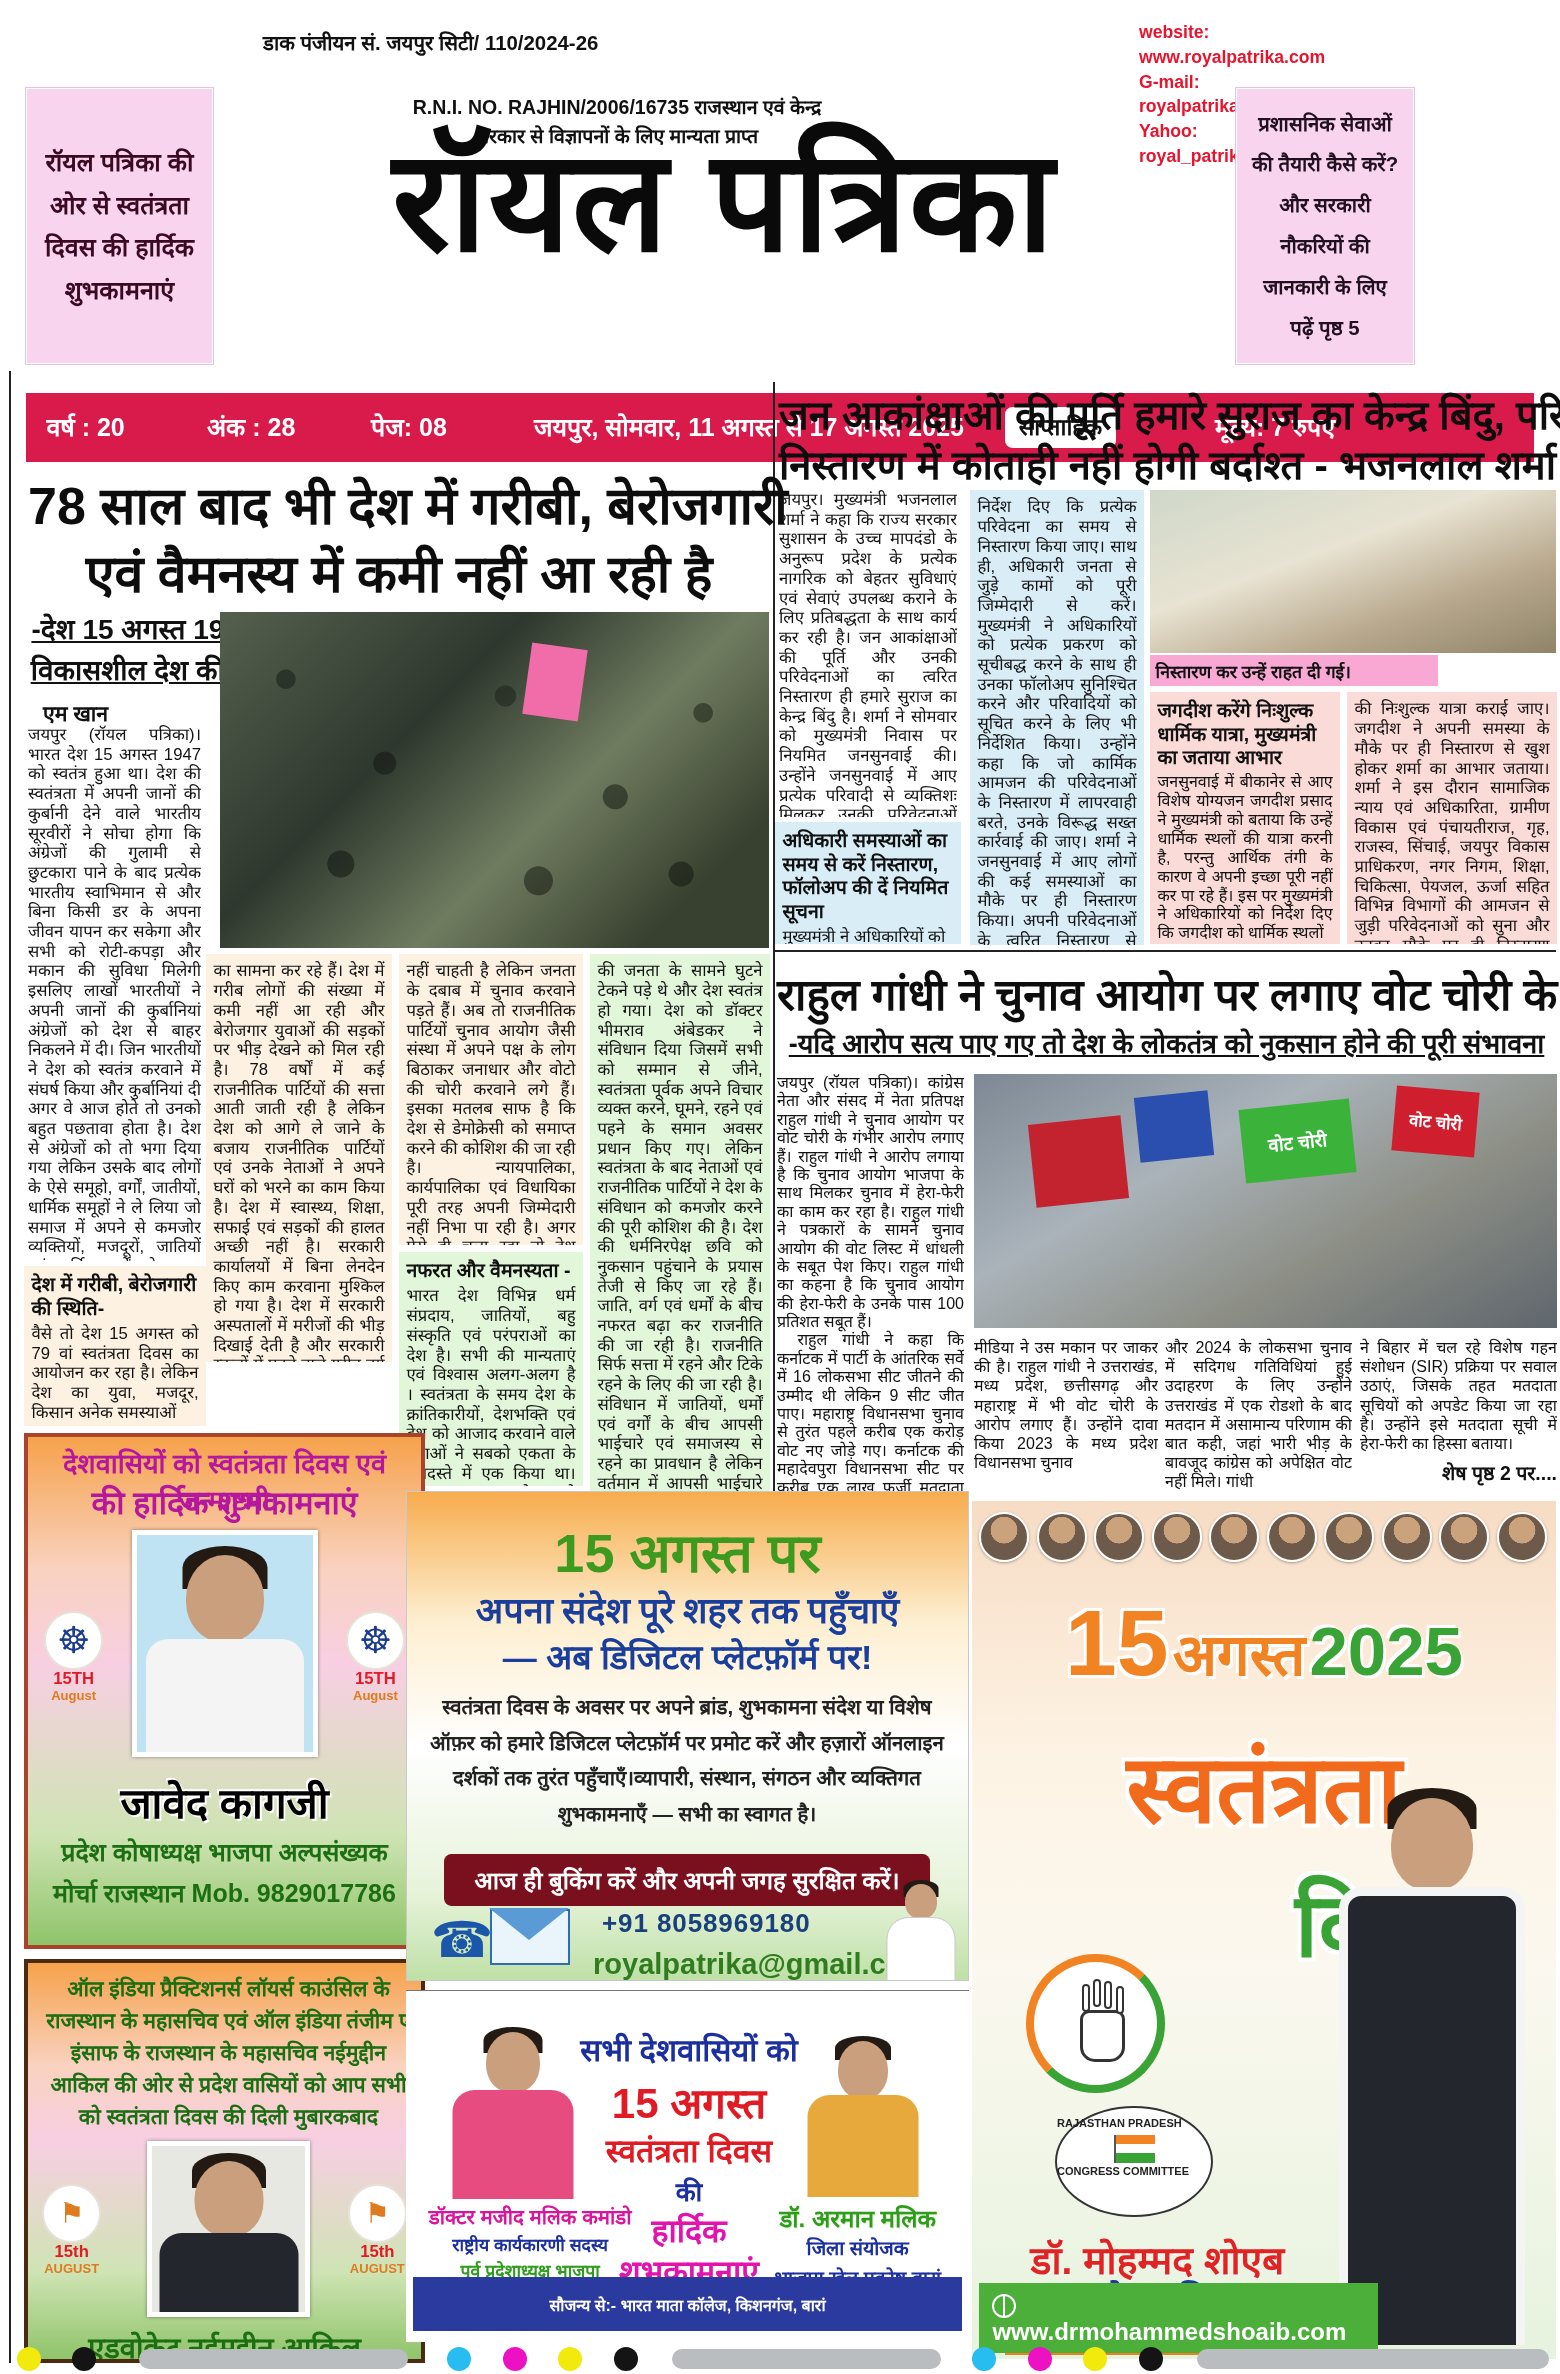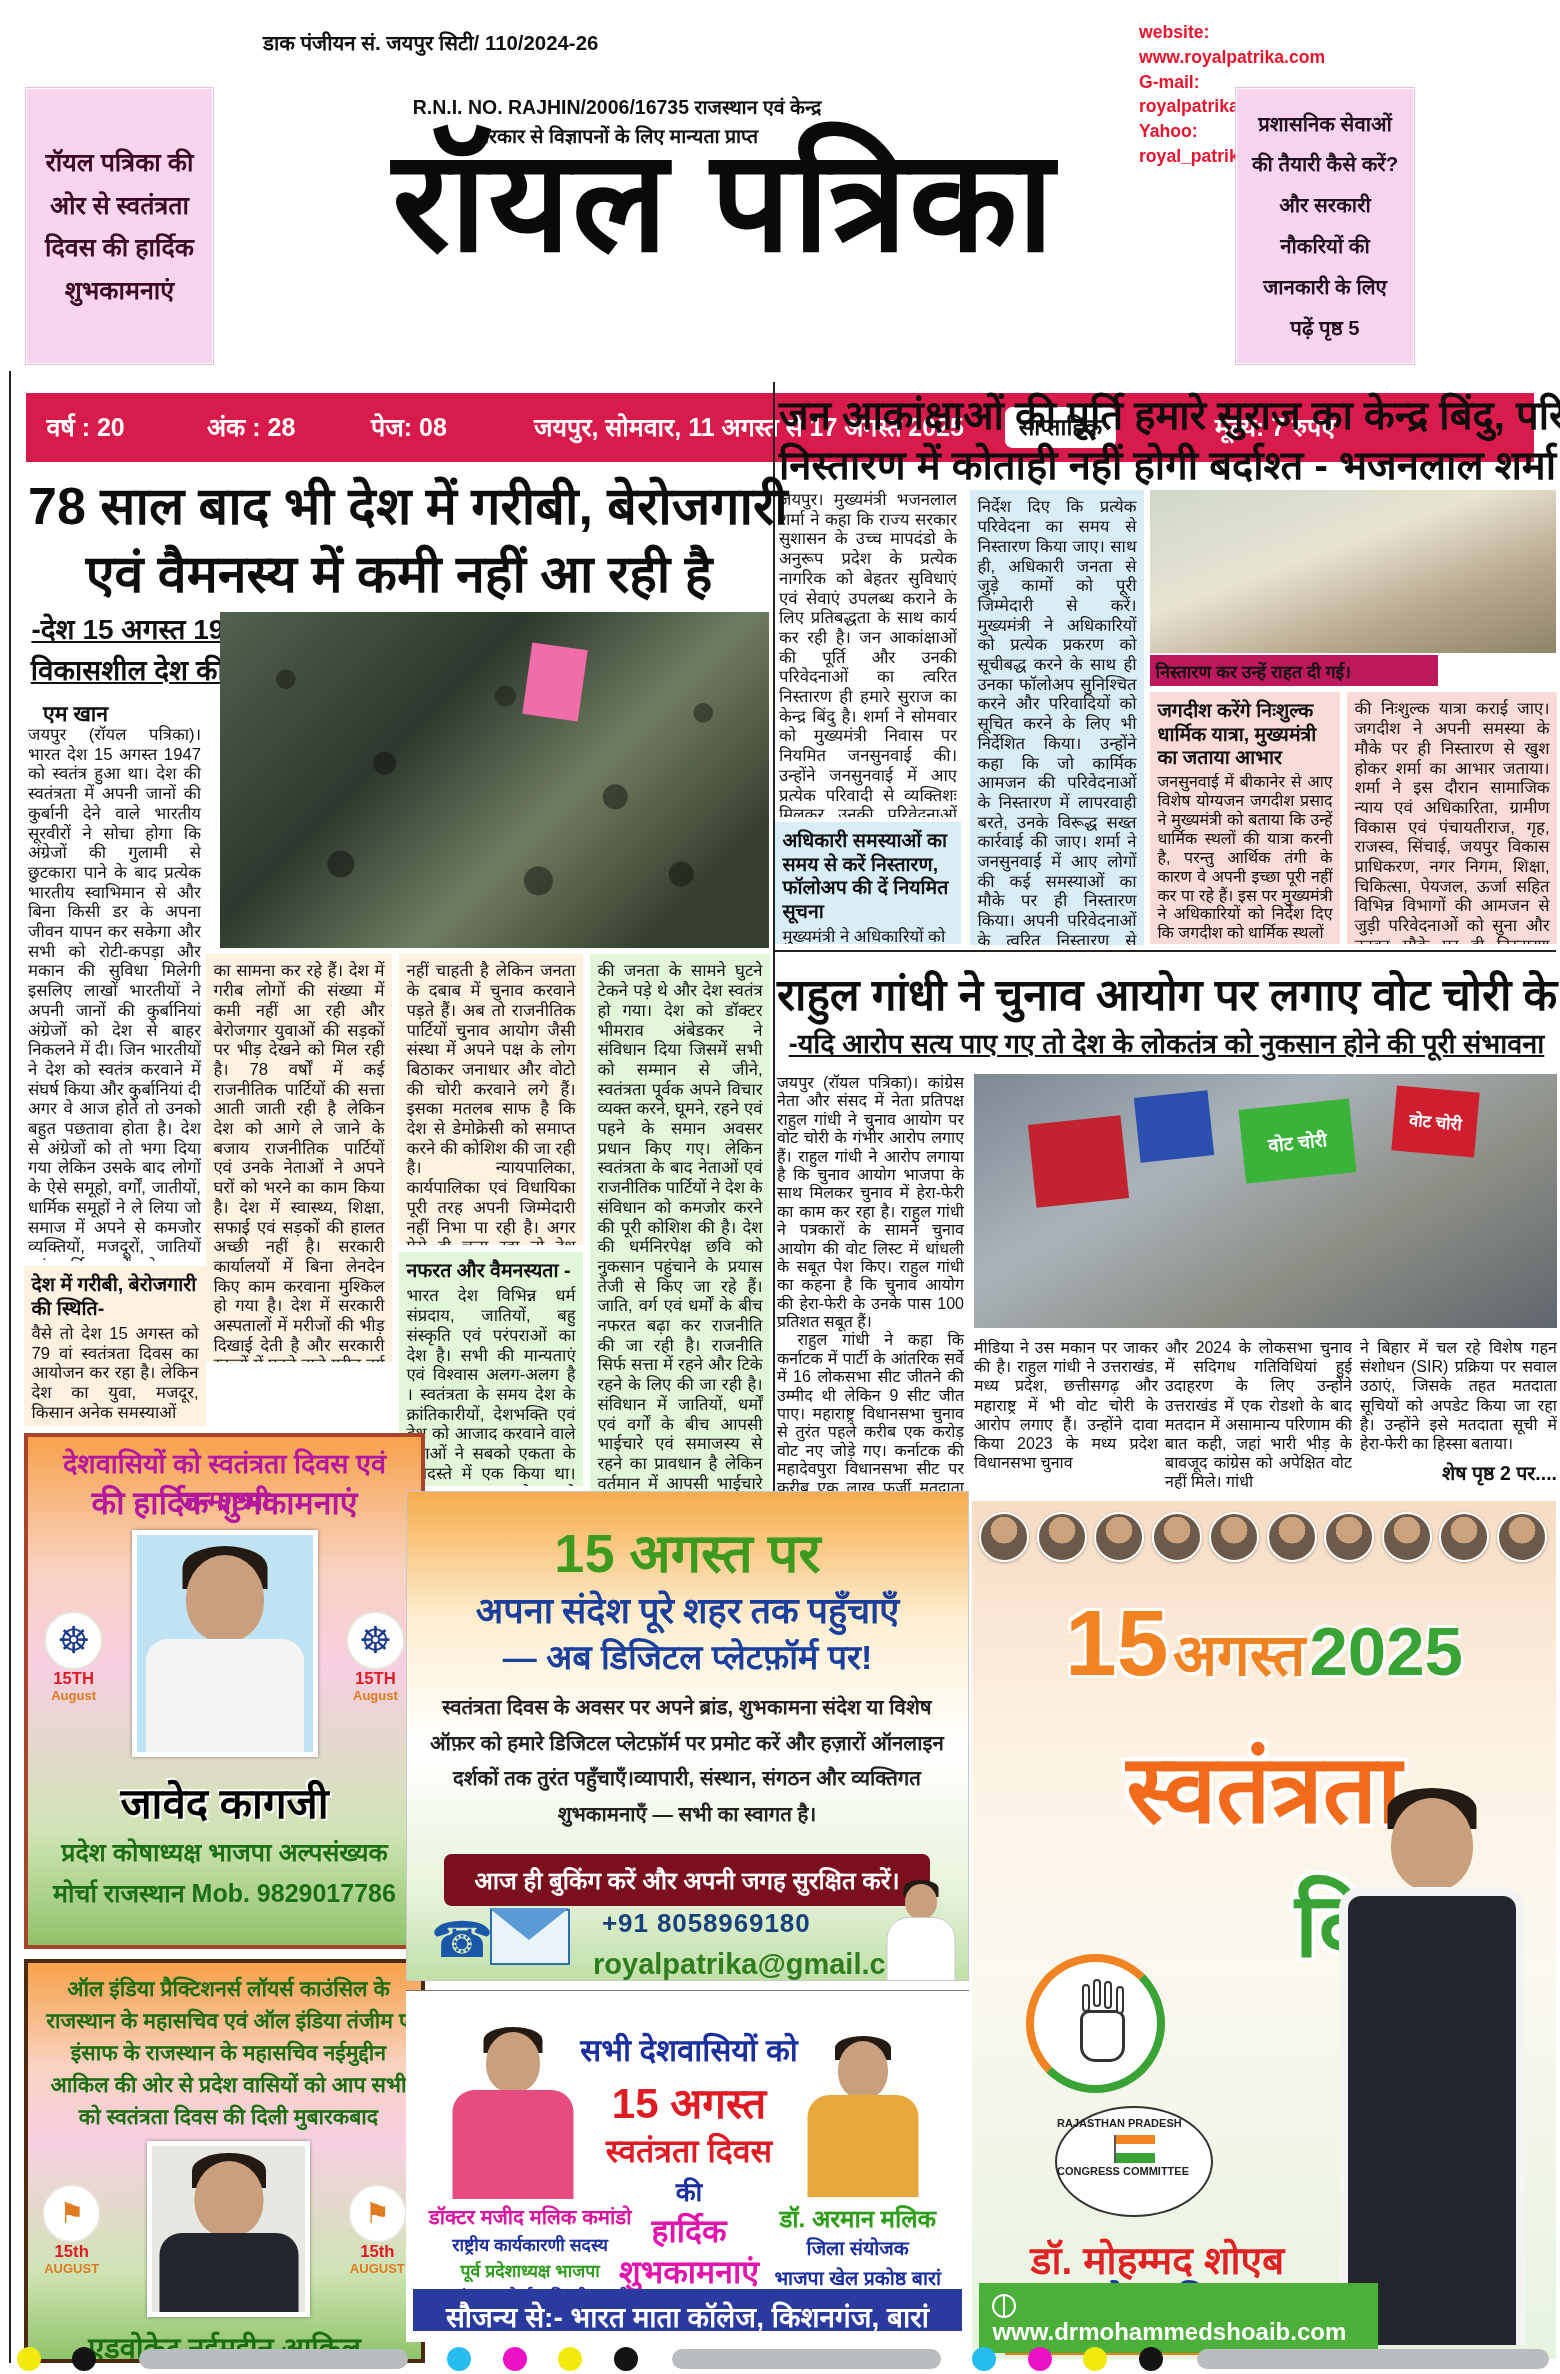--- a/index.html
+++ b/index.html
@@ -50,21 +50,21 @@
        radial-gradient(circle at 72% 55%,#10140f 0 12px,transparent 13px),
        radial-gradient(circle at 88% 30%,#161b15 0 9.3px,transparent 10.2px),
        radial-gradient(circle at 22% 75%,#0d110d 0 13px,transparent 14px),
        radial-gradient(circle at 58% 80%,#12160f 0 14px,transparent 15px),
        radial-gradient(circle at 84% 78%,#0f130e 0 12px,transparent 13px);}
   .pinkpaper{position:absolute;left:56%;top:10%;width:56px;height:72px;background:#f06daa;transform:rotate(8deg);}
   .meetphoto{background:linear-gradient(160deg,#cfd8c9,#e8e3d2 40%,#b9a98e 70%,#8f8468);}
   .protest{background:linear-gradient(150deg,#7d8894,#aab3ba 35%,#8d8f86 65%,#5f666d);}
   .sign{position:absolute;color:#fff;font-weight:bold;text-align:center;transform:rotate(-6deg);
         display:flex;align-items:center;justify-content:center;}
-  .caption{font-size:17.6px;font-weight:bold;background:#be185d;padding:3.7px 5.6px;}
+  .caption{font-size:17.6px;font-weight:bold;background:#f9a8d4;padding:3.7px 5.6px;}
   
   .person{position:absolute;overflow:hidden;}
   .p-head{position:absolute;left:50%;transform:translateX(-50%);border-radius:50% 50% 46% 46%;background:#c99f7d;}
   .p-hair{position:absolute;left:50%;transform:translateX(-50%);border-radius:50% 50% 0 0;background:#241a14;}
   .p-body{position:absolute;left:50%;transform:translateX(-50%);border-radius:22px 22px 0 0;}
   
   .ad{position:absolute;overflow:hidden;}
   .tricolor-bg{background:linear-gradient(180deg,#f6a24b 0%,#f9d2c0 26%,#f7cfe2 45%,#cfe4b4 78%,#8fc46a 100%);}
   .badge{position:absolute;width:80px;text-align:center;}
   .badge .chakra{width:59px;height:59px;margin:0 auto;border-radius:50%;background:#fff;
@@ -94,22 +94,22 @@
   .wish .c4{color:#1b2f9e;font-weight:900;font-size:26px;}
   .wish .c5{color:#e214ad;font-weight:900;font-size:32px;}
   .wish .c6{color:#e214ad;font-weight:900;font-size:32px;}
   .wish .lcap1{color:#d8159c;font-weight:900;font-size:20.4px;}
   .wish .lcap2{color:#1b2f9e;font-weight:bold;font-size:17.6px;}
   .wish .lcap3{color:#2f9c1d;font-weight:bold;font-size:17.6px;}
   .wish .lcap4{color:#283593;font-weight:bold;font-size:16.7px;}
   .wish .rcap1{color:#2f9c1d;font-weight:900;font-size:24px;text-shadow:0.9px 0.9px 0 #d9f2c8;}
   .wish .rcap2{color:#1b2f9e;font-weight:bold;font-size:19.5px;}
   .wish .rcap3{color:#1b2f9e;font-weight:bold;font-size:19.5px;}
-  .wishband{position:absolute;left:7.4px;right:7.4px;bottom:11px;height:42px;background:#2b3a9e;color:#fff;
-            font-weight:bold;font-size:28px;text-align:center;line-height:58px;}
+  .wishband{position:absolute;left:7.4px;right:7.4px;bottom:11px;height:54px;background:#2b3a9e;color:#fff;
+            font-weight:bold;font-size:16px;text-align:center;line-height:58px;}
   
   .javed{left:24px;top:1433px;width:401px;height:516px;border:4.6px solid #a8432c;}
   .jv-t1{font-size:27px;font-weight:900;color:#b5179e;}
   .jv-t2{font-size:32px;font-weight:900;color:#b5179e;}
   .jv-name{font-size:42px;font-weight:900;color:#000;text-shadow:1.9px 1.9px 0 #fff,-1.9px -1.9px 0 #fff;}
   .jv-line{font-size:25px;font-weight:900;color:#1c6e12;}
   .photoframe{border:5.6px solid #fff;box-shadow:0 0 3.7px rgba(0,0,0,.4);background:#bfe3f2;}
   
   .lawyer{left:24px;top:1959px;width:401px;height:404px;border:4.6px solid #4c2a10;}
   .lw-text{font-size:21.3px;font-weight:900;color:#1c6e12;line-height:1.5;text-align:center;}

